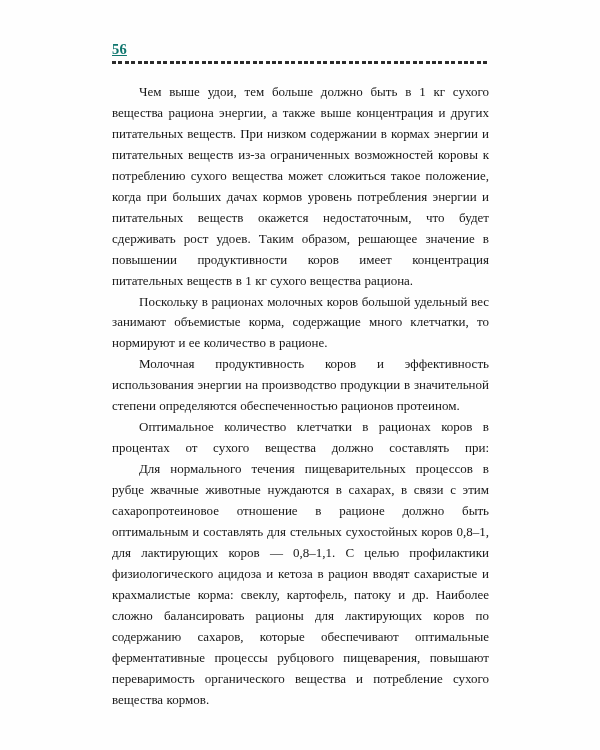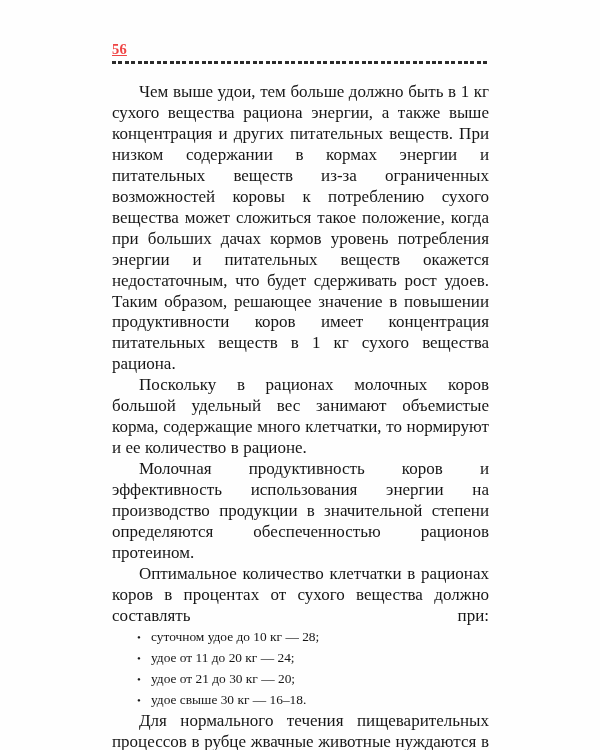--- a/index.html
+++ b/index.html
@@ -33,21 +33,21 @@
     width: 376px;
     height: 22px;
   }
   .folio {
     position: absolute;
     left: 0;
     top: 0;
     font-size: 14.5px;
     font-weight: bold;
     line-height: 18px;
-    color: #ef4444;
+    color: #0f766e;
     letter-spacing: 0.2px;
     text-decoration: underline;
   }
   .head-title {
     position: absolute;
     right: 0;
     top: 2px;
     font-size: 10.5px;
     line-height: 16px;
     color: #262626;
@@ -71,21 +71,21 @@
   
   .column {
     position: absolute;
     left: 112px;
     top: 82px;
     width: 377px;
   }
 
   p.para {
     margin: 0;
-    font-size: 17px;
+    font-size: 13px;
     line-height: 20.95px;
     text-align: justify;
     text-indent: 27px;
     color: #161616;
     -webkit-hyphens: none;
     hyphens: none;
     word-spacing: 0.2px;
   }
 
   ul.bullets {
@@ -134,23 +134,17 @@
   <div class="column">
 
     <p class="para just-left-last">Чем выше удои, тем больше должно быть в 1 кг сухого вещества рациона энергии, а также выше концентрация и других питательных веществ. При низком содержании в кормах энергии и питательных веществ из-за ограниченных возможностей коровы к потреблению сухого вещества может сложиться такое положение, когда при больших дачах кормов уровень потребления энергии и питательных веществ окажется недостаточным, что будет сдерживать рост удоев. Таким образом, решающее значение в повышении продуктивности коров имеет концентрация питательных веществ в 1 кг сухого вещества рациона.</p>
 
     <p class="para just-left-last">Поскольку в рационах молочных коров большой удельный вес занимают объемистые корма, содержащие много клетчатки, то нормируют и ее количество в рационе.</p>
 
     <p class="para just-left-last">Молочная продуктивность коров и эффективность использования энергии на производство продукции в значительной степени определяются обеспеченностью рационов протеином.</p>
 
     <p class="para just-all">Оптимальное количество клетчатки в рационах коров в процентах от сухого вещества должно составлять при:</p>
 
-    <ul class="bullets">
-      <li>суточном удое до 10 кг — 28;</li>
-      <li>удое от 11 до 20 кг — 24;</li>
-      <li>удое от 21 до 30 кг — 20;</li>
-      <li>удое свыше 30 кг — 16–18.</li>
-    </ul>
 
     <p class="para just-left-last">Для нормального течения пищеварительных процессов в рубце жвачные животные нуждаются в сахарах, в связи с этим сахаропротеиновое отношение в рационе должно быть оптимальным и составлять для стельных сухостойных коров 0,8–1, для лактирующих коров — 0,8–1,1. С целью профилактики физиологического ацидоза и кетоза в рацион вводят сахаристые и крахмалистые корма: свеклу, картофель, патоку и др. Наиболее сложно балансировать рационы для лактирующих коров по содержанию сахаров, которые обеспечивают оптимальные ферментативные процессы рубцового пищеварения, повышают переваримость органического вещества и потребление сухого вещества кормов.</p>
 
   </div>
 </div>
 
 </body></html>

